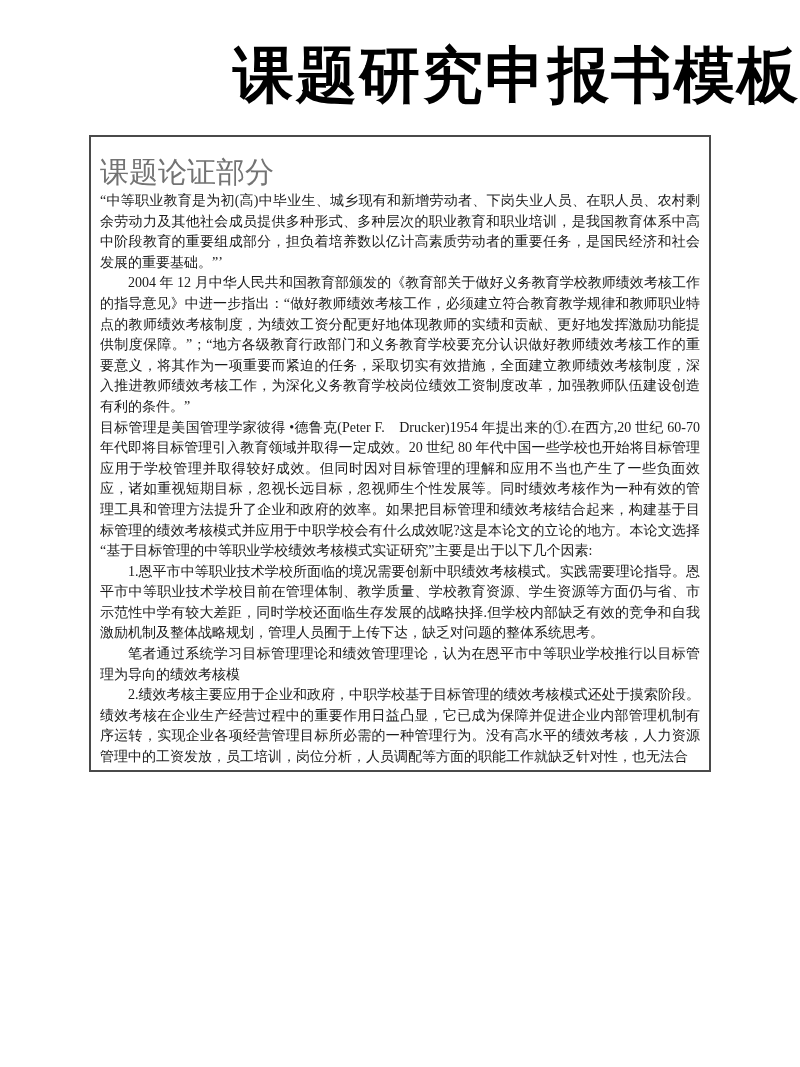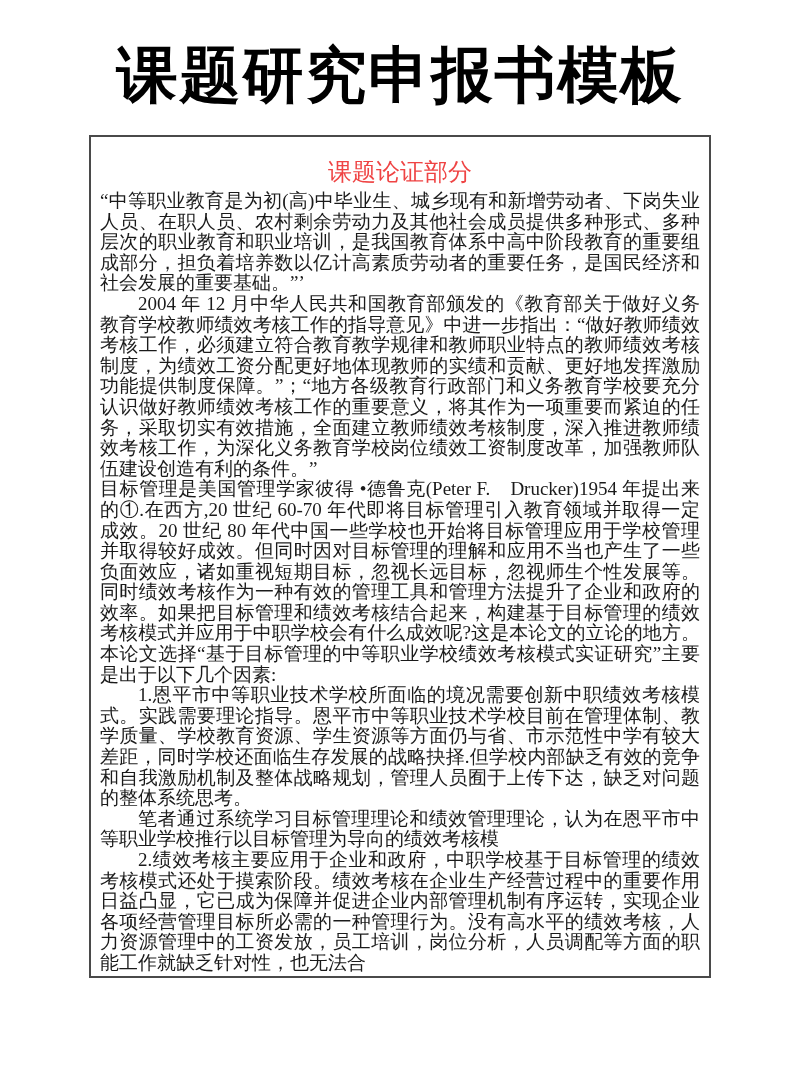--- a/index.html
+++ b/index.html
@@ -11,44 +11,44 @@
   body{
     width:800px;height:1067px;
     background:#ffffff;
     font-family:"Liberation Serif","DejaVu Serif",serif;
     color:var(--text-color);
     overflow:hidden;
   }
   .page{width:800px;height:1067px;position:relative;}
   .doc-title{
     margin:40px 0 0 0;
-    text-align:center;
+    text-align:right;
     font-family:"Liberation Sans","DejaVu Sans",sans-serif;
     font-weight:bold;
     font-size:61px;
     line-height:70px;
     letter-spacing:2px;
     color:#000000;
   }
   .content-box{
     width:622px;
     margin:25px auto 0 auto;
     border:2px solid var(--border-color);
     padding:14px 9px 2px 9px;
     box-sizing:border-box;
     background:#ffffff;
   }
   .box-heading{
-    text-align:center;
+    text-align:left;
     font-family:"Liberation Sans","DejaVu Sans",sans-serif;
     font-weight:normal;
-    font-size:24px;
+    font-size:29px;
     line-height:34px;
     margin:4px 0 0 0;
-    color:#ef4444;
+    color:#737373;
   }
   .topic-line{
     margin-top:24px;
     font-family:"Liberation Sans","DejaVu Sans",sans-serif;
     font-weight:bold;
     font-size:18.5px;
     line-height:24px;
     color:var(--topic-color);
   }
   .section-heading{
@@ -64,21 +64,21 @@
     padding-left:46px;
     font-family:"Liberation Sans","DejaVu Sans",sans-serif;
     font-weight:bold;
     font-size:17px;
     line-height:22px;
     color:#0d0d0d;
   }
   .paragraphs{margin-top:2px;}
   .body-para{
     margin:0;
-    font-size:19px;
+    font-size:14px;
     line-height:20.6px;
     text-align:justify;
     text-justify:inter-ideograph;
     color:var(--text-color);
   }
   .body-para.indent{text-indent:2em;}
 </style>
 </head>
 <body>
 

